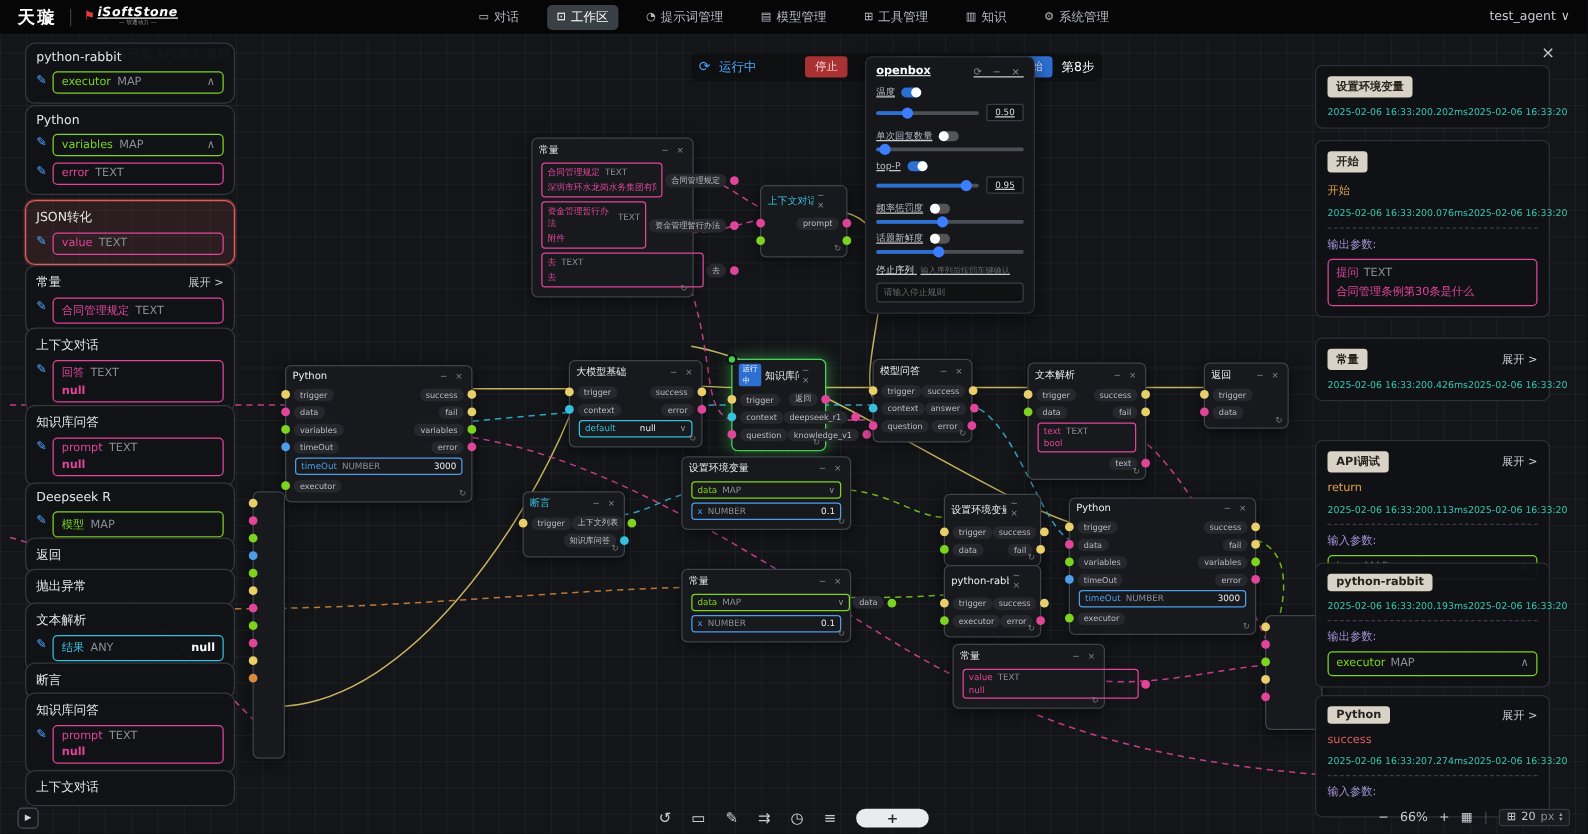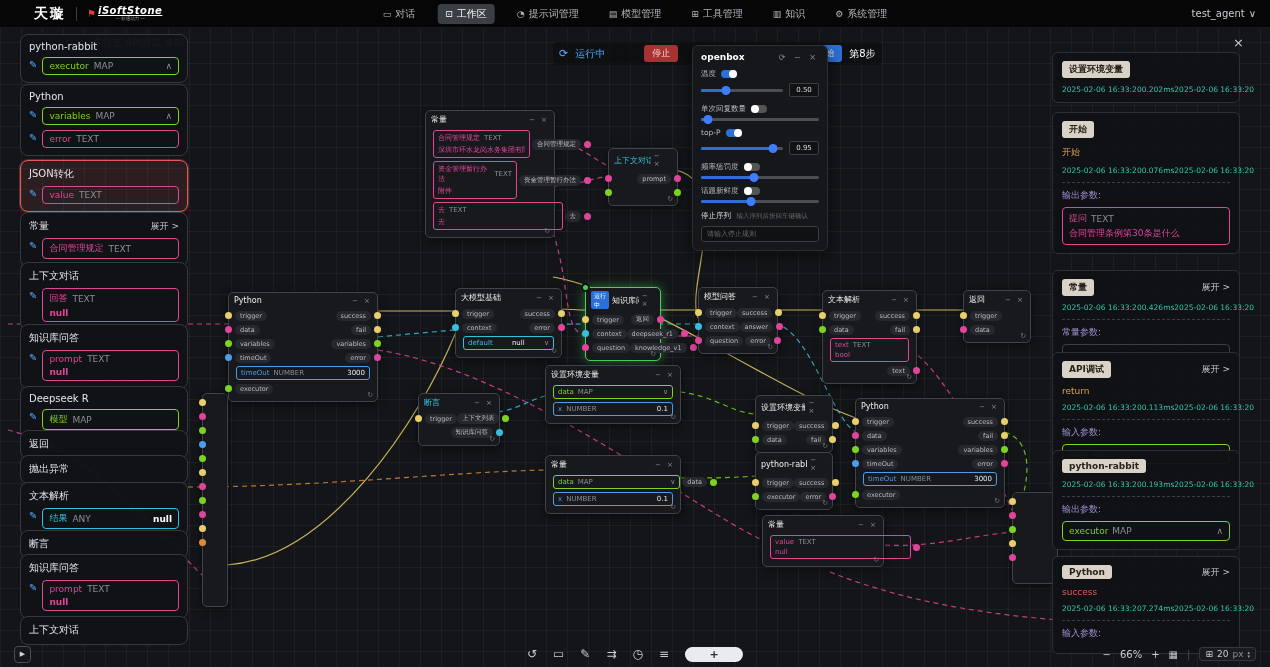--- a/index.html
+++ b/index.html
@@ -2,21 +2,21 @@
 <html><head>
 <meta charset="utf-8">
 <style>
   html,body{margin:0;padding:0;background:#0b0d0f;}
   *{box-sizing:border-box;}
   .app{position:relative;width:1270px;height:667px;overflow:hidden;
        font-family:"DejaVu Sans","Liberation Sans",sans-serif;color:#ccc;}
   
   .topbar{position:absolute;top:0;left:0;width:100%;height:28px;z-index:30;
           background:#060607;border-bottom:1px solid #17181b;display:flex;align-items:center;padding:0 14px;}
-  .logo-cn{font-size:14px;font-weight:bold;color:#fff;letter-spacing:2px;margin-left:20px;}
+  .logo-cn{font-size:14px;font-weight:bold;color:#fff;letter-spacing:2px;}
   .logo-div{width:1px;height:14px;background:#3a3d42;margin:0 10px;}
   .logo-flag{color:#e03c3c;font-size:10px;margin-right:2px;}
   .logo-en{display:flex;flex-direction:column;line-height:1;}
   .logo-en .en{font-size:10px;font-weight:bold;color:#fff;font-style:italic;letter-spacing:.5px;text-decoration:underline;}
   .logo-en .sub{font-size:4.5px;color:#999;text-align:center;margin-top:1px;}
   .nav{position:absolute;left:50%;transform:translateX(-50%);display:flex;gap:14px;align-items:center;}
   .nav-item{display:flex;gap:4px;align-items:center;color:#b3b7be;font-size:10px;padding:3px 8px;border-radius:4px;cursor:pointer;white-space:nowrap;}
   .nav-item.active{background:#3a3e45;color:#fff;}
   .nav-item .ico{font-size:9px;}
   .user{margin-left:auto;font-size:10px;color:#c8ccd2;display:flex;gap:4px;align-items:center;}
@@ -57,21 +57,21 @@
           background:rgba(10,12,14,.65);border-radius:4px;padding:3px 6px;}
   .spin{color:#4da6ff;font-size:11px;}
   .runstat{color:#4da6ff;font-size:10px;}
   .rbtn{border:none;border-radius:3px;font-size:9px;padding:2px 8px;cursor:pointer;font-family:inherit;margin-left:32px;}
   .rbtn.stop{background:#a83232;color:#ffd9d9;}
   .rbtn.resume{background:#1f5c38;color:#9fe0b0;}
   .rbtn.restart{background:#2d6fd2;color:#d9e8ff;}
   .step{color:#fff;font-size:10px;}
   
   .settings{position:absolute;left:692px;top:45px;width:136px;z-index:7;background:#15171b;
-            border:1px solid #2c2f34;border-radius:6px;padding:6px 8px 8px;box-shadow:0 4px 14px rgba(0,0,0,.6);}
+            border:1px solid #2c2f34;border-radius:6px;padding:6px 8px 8px;box-shadow:0 4px 14px rgba(0,0,0,.6);text-decoration:underline;}
   .set-head{display:flex;align-items:center;}
   .set-title{font-size:9px;font-weight:bold;color:#fff;}
   .set-icons{margin-left:auto;color:#848a92;font-size:8px;letter-spacing:3px;}
   .plrow{display:flex;align-items:center;gap:5px;font-size:7.5px;color:#b9bcc2;margin-top:7px;}
   .tg{width:16px;height:8px;border-radius:4px;background:#555;position:relative;display:inline-block;flex:none;}
   .tg.on{background:#2d6fd2;}
   .tg::after{content:"";position:absolute;width:8px;height:8px;border-radius:50%;background:#fff;top:0;left:0;}
   .tg.on::after{left:8px;}
   .srow{display:flex;align-items:center;gap:6px;margin:4px 0 2px;}
   .track{flex:1;height:3px;background:#4a4e55;border-radius:2px;position:relative;}
@@ -1076,26 +1076,20 @@
         <div class="rcard" style="top: 270px;">
           <div class="badge-row">
             <span class="badge">常量</span>
             <span class="r-expand">展开 &gt;</span>
           </div>
           <div class="ts-row">
             <span>2025-02-06 16:33:20</span>
             <span>0.426ms</span>
             <span>2025-02-06 16:33:20</span>
           </div>
-          <div class="param-sec">
-            <div class="param-label">常量参数:</div>
-            <div class="rfield" style="border-color: rgb(58, 63, 69); height: 16px;">
-              <div class="fline"></div>
-            </div>
-          </div>
         </div>
         <div class="rcard" style="top: 352px;">
           <div class="badge-row">
             <span class="badge">API调试</span>
             <span class="r-expand">展开 &gt;</span>
           </div>
           <div class="rname" style="color: rgb(224, 160, 77);">return</div>
           <div class="ts-row">
             <span>2025-02-06 16:33:20</span>
             <span>0.113ms</span>

